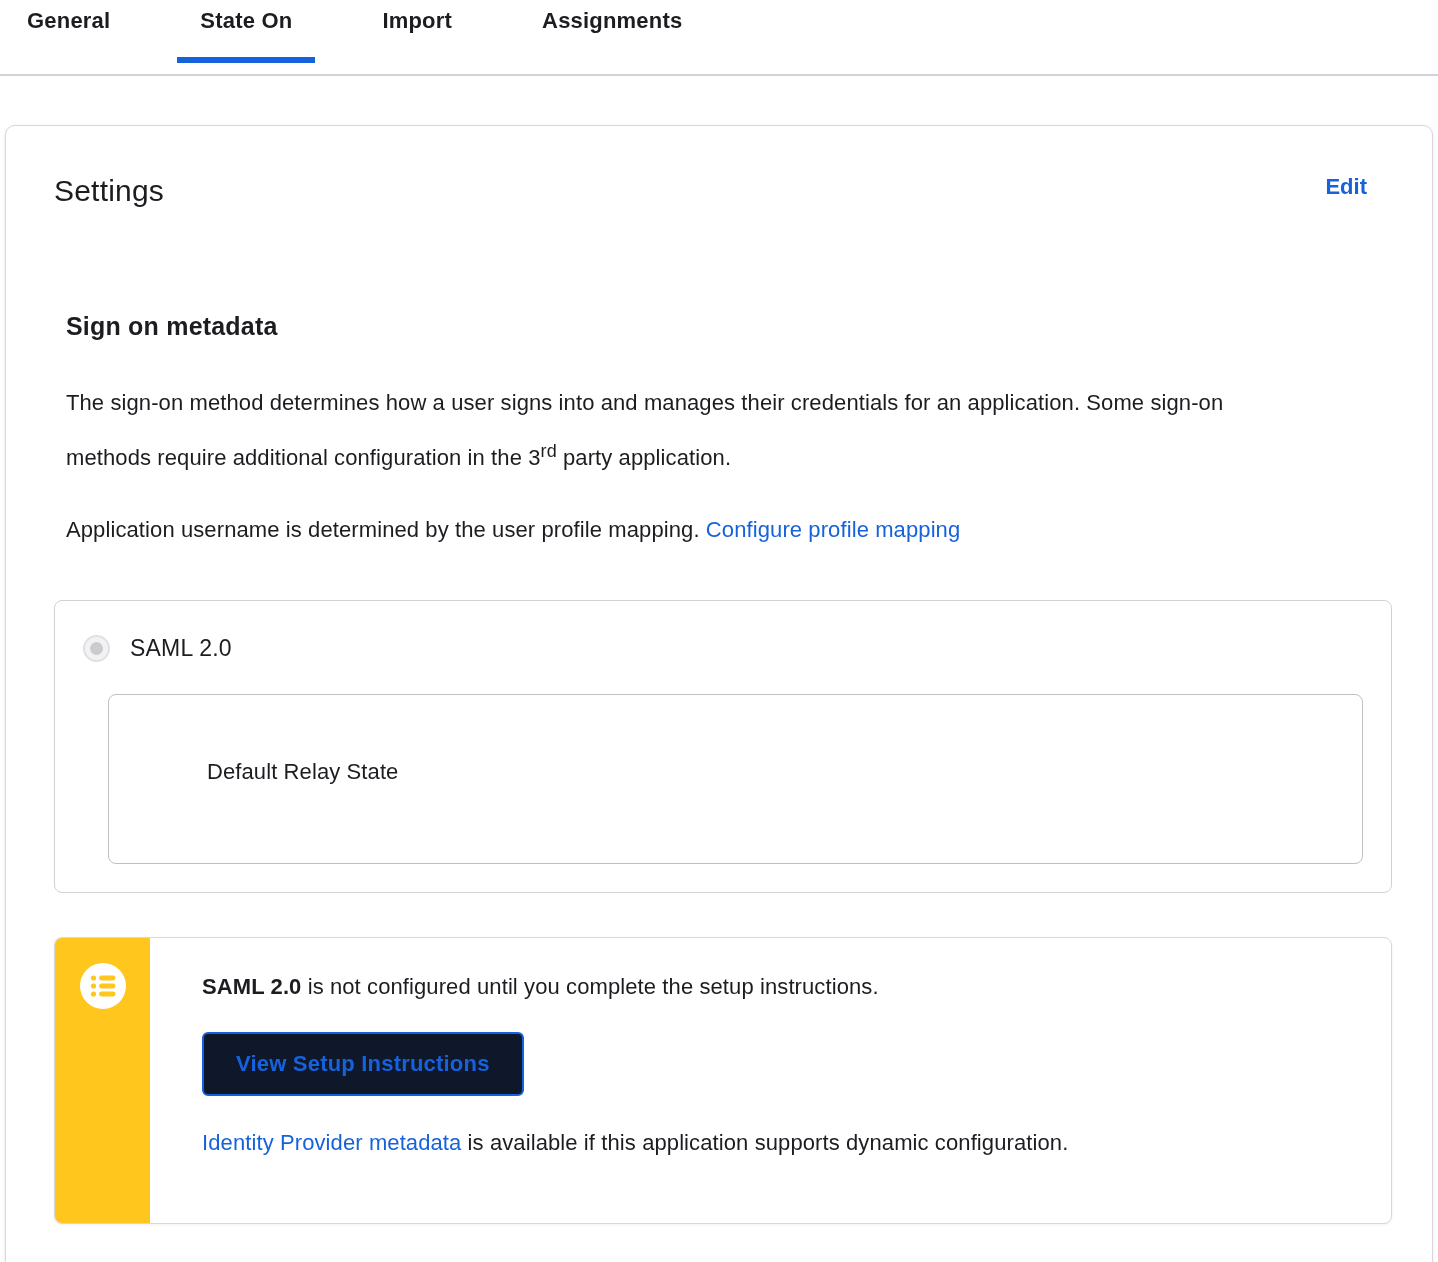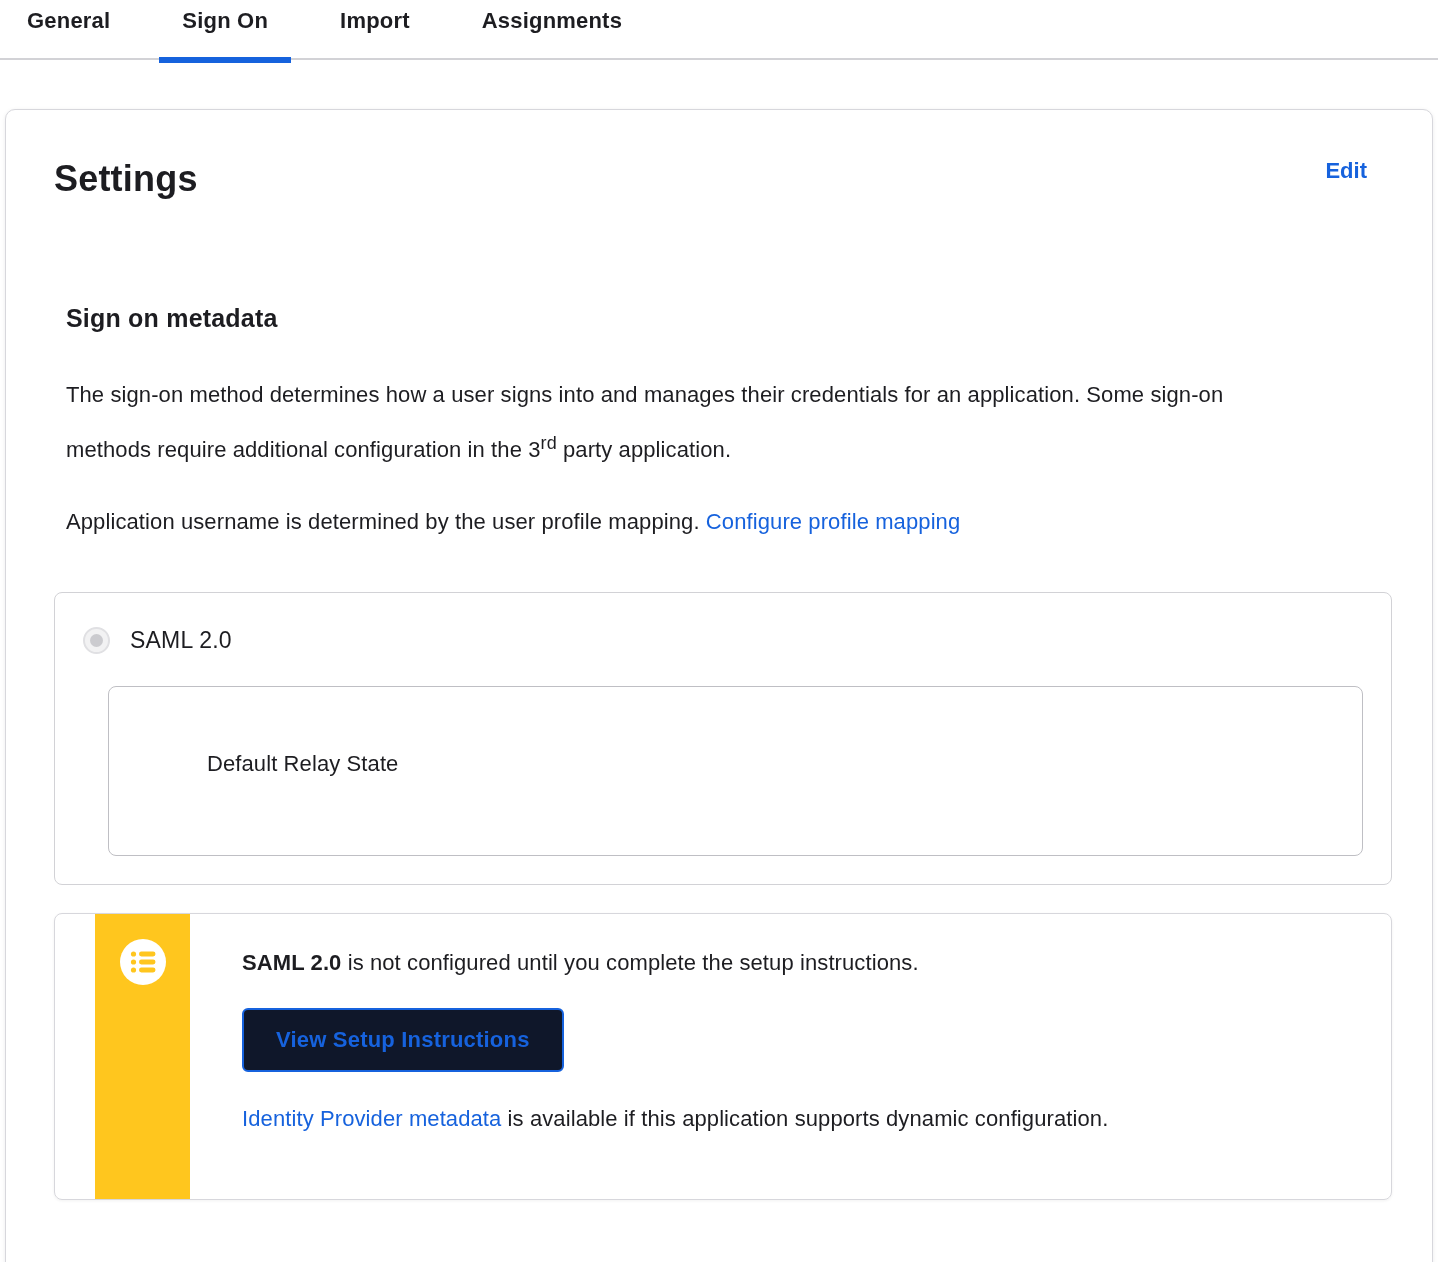--- a/index.html
+++ b/index.html
@@ -9,23 +9,24 @@
     background: #ffffff;
     font-family: "Liberation Sans", "DejaVu Sans", sans-serif;
     color: #1d1d21;
   }
 
   
   .tabbar {
     display: flex;
     align-items: flex-start;
     padding-left: 4px;
-    height: 60px;
+    height: 76px;
     border-bottom: 2px solid #d2d2d6;
     position: relative;
+    gap: 18px;
   }
   .tab {
     position: relative;
     padding: 8px 23px 0 23px;
     margin-right: 26px;
     height: 61px;
     font-size: 22px;
     font-weight: 700;
     letter-spacing: 0.2px;
     cursor: pointer;
@@ -50,22 +51,22 @@
     box-shadow: 0 1px 4px rgba(29,29,33,0.08);
     padding: 48px 40px 0 48px;
   }
 
   .card-header {
     display: flex;
     justify-content: space-between;
     align-items: flex-start;
   }
   .card-title {
-    font-size: 36px;
-    font-weight: 700;
+    font-size: 30px;
+    font-weight: 400;
     letter-spacing: 0.2px;
   }
   .edit-link {
     font-size: 22px;
     font-weight: 700;
     color: #1662dd;
     text-decoration: none;
     margin-right: 25px;
     cursor: pointer;
   }
@@ -134,28 +135,27 @@
     border-radius: 8px;
     padding: 64px 15px 0 98px;
   }
   .field-label {
     font-size: 22px;
     letter-spacing: 0.1px;
   }
 
   
   .callout {
-    margin-top: 28px;
+    margin-top: 44px;
     border: 1px solid #d7d7dc;
     border-radius: 8px;
     display: flex;
     overflow: hidden;
     min-height: 287px;
     box-shadow: 0 1px 3px rgba(29,29,33,0.06);
-    padding-left: 40px;
   }
   .callout-accent {
     width: 95px;
     flex-shrink: 0;
     background: #ffc61e;
     display: flex;
     justify-content: center;
     align-items: flex-start;
     padding-top: 25px;
   }
@@ -187,21 +187,21 @@
     margin-top: 34px;
     font-size: 22px;
     letter-spacing: 0.1px;
   }
 </style>
 </head>
 <body>
 
 <nav class="tabbar">
   <div class="tab">General</div>
-  <div class="tab active">Sign On</div>
+  <div class="tab active">State On</div>
   <div class="tab">Import</div>
   <div class="tab">Assignments</div>
 </nav>
 
 <section class="card">
 
   <div class="card-header">
     <h1 class="card-title">Settings</h1>
     <a class="edit-link">Edit</a>
   </div>

